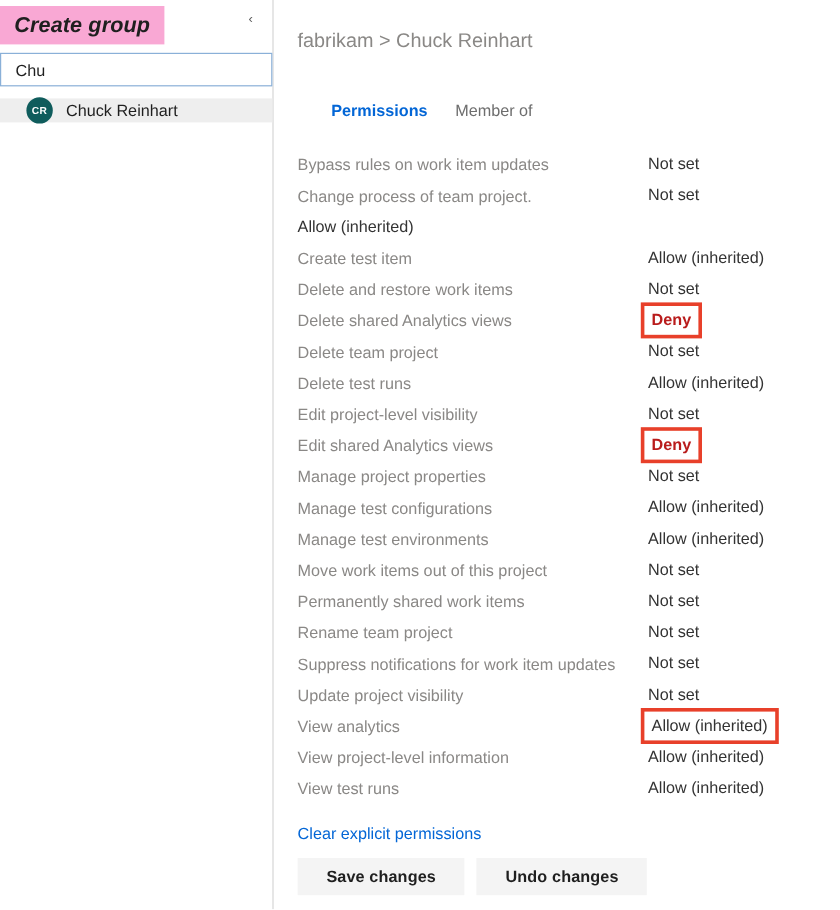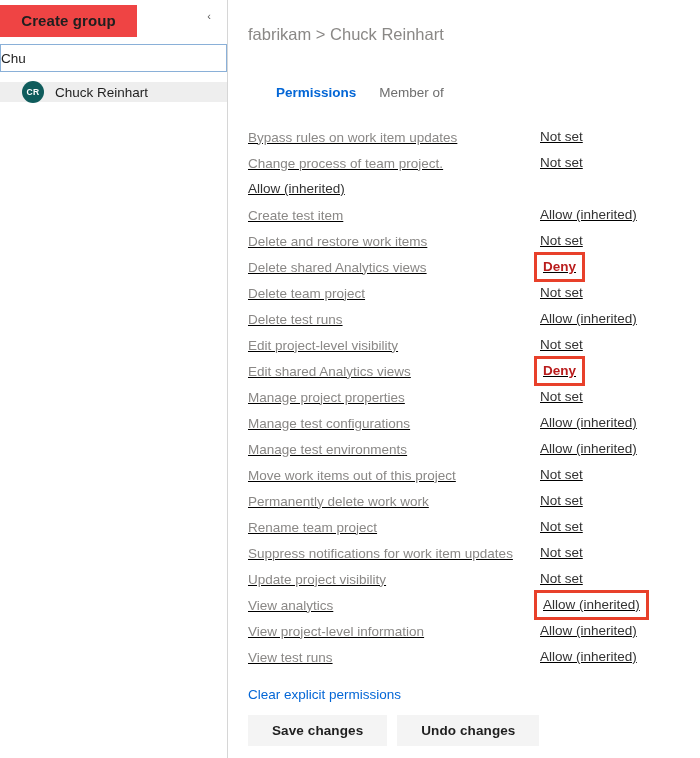--- a/index.html
+++ b/index.html
@@ -31,31 +31,32 @@
     background: #ffffff;
     border-right: 1px solid #d6d6d6;
   }
 
   .create-group-btn {
     position: absolute;
     left: 0;
     top: 5px;
     width: 137px;
     height: 32px;
-    background: #ef4444;
+    background: #f9a8d4;
     border: none;
     color: #1f1f1f;
     font-family: "Liberation Sans", sans-serif;
-    font-size: 15px;
+    font-size: 18px;
     font-weight: bold;
     letter-spacing: 0.1px;
     cursor: pointer;
     text-align: center;
     line-height: 32px;
     padding: 0;
+    font-style: italic;
   }
 
   .collapse-chevron {
     position: absolute;
     right: 10px;
     top: 8px;
     width: 16px;
     height: 16px;
     display: flex;
     align-items: center;
@@ -74,21 +75,21 @@
     height: 28px;
   }
   .search-input {
     width: 100%;
     height: 28px;
     border: 1px solid #8ab0d8;
     background: #ffffff;
     font-family: "Liberation Sans", sans-serif;
     font-size: 13.5px;
     color: #1f1f1f;
-    padding: 0 0;
+    padding: 0 12px;
     outline: none;
   }
   .search-input::placeholder { color: #9a9a9a; }
 
   .person-row {
     position: absolute;
     left: 0;
     top: 82px;
     width: 227px;
     height: 20px;
@@ -154,21 +155,20 @@
   .tab.active {
     color: #0366d6;
     font-weight: bold;
   }
 
   .perm-list {
     position: absolute;
     left: 19px;
     top: 124px;
     width: 440px;
-    text-decoration: underline;
   }
   .perm-row {
     position: relative;
     height: 26px;
     display: flex;
     align-items: center;
     white-space: nowrap;
   }
   .perm-label {
     width: 292px;
@@ -305,21 +305,21 @@
         </div>
         <div class="perm-row">
           <div class="perm-label">Manage test environments</div>
           <div class="perm-value">Allow (inherited)</div>
         </div>
         <div class="perm-row">
           <div class="perm-label">Move work items out of this project</div>
           <div class="perm-value">Not set</div>
         </div>
         <div class="perm-row">
-          <div class="perm-label">Permanently delete work work</div>
+          <div class="perm-label">Permanently shared work items</div>
           <div class="perm-value">Not set</div>
         </div>
         <div class="perm-row">
           <div class="perm-label">Rename team project</div>
           <div class="perm-value">Not set</div>
         </div>
         <div class="perm-row">
           <div class="perm-label">Suppress notifications for work item updates</div>
           <div class="perm-value">Not set</div>
         </div>

